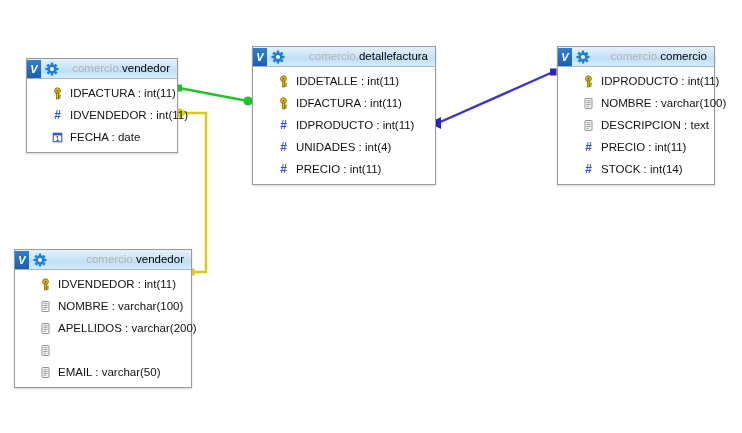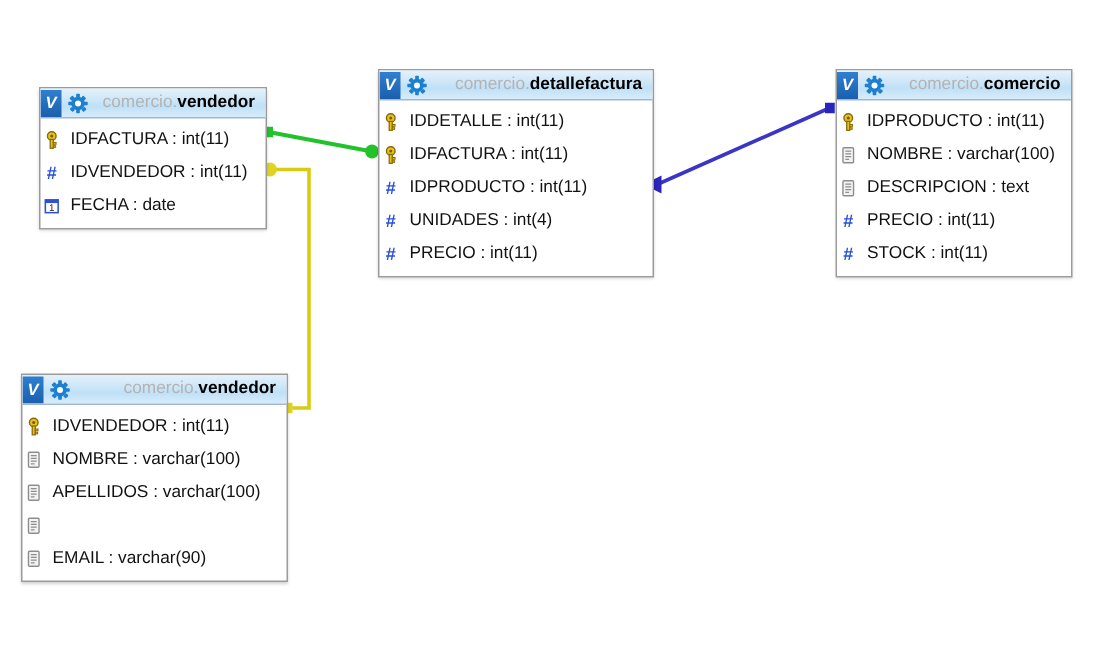--- a/index.html
+++ b/index.html
@@ -87,33 +87,33 @@
     font-size: 11.5px;
     color: #1b1b1b;
     white-space: nowrap;
     padding-right: 2px;
     line-height: 19px;
   }
   .hdr-schema {
     color: #b3b3b3;
   }
   .hdr-name {
-    font-weight: bold;
+    font-weight: normal;
     color: #000000;
   }
 
   .columns {
     padding: 3px 0 4px 0;
   }
 
   .column {
     height: 22px;
     display: flex;
     align-items: center;
-    padding-left: 1px;
+    padding-left: 24px;
     box-sizing: border-box;
     white-space: nowrap;
   }
 
   .col-icon {
     flex: 0 0 13px;
     width: 13px;
     height: 13px;
     margin-right: 6px;
     display: block;
@@ -312,21 +312,21 @@
               </g>
             </svg>
             <span class="col-text">DESCRIPCION : text</span>
           </div>
           <div class="column">
             <span class="icon-hash">#</span>
             <span class="col-text">PRECIO : int(11)</span>
           </div>
           <div class="column">
             <span class="icon-hash">#</span>
-            <span class="col-text">STOCK : int(11)</span>
+            <span class="col-text">STOCK : int(14)</span>
           </div>
         </div>
       </div>
       <div class="entity" style="left: 14px; top: 249px; width: 178px;">
         <div class="entity-header">
           <div class="hdr-v">V</div>
           <svg class="hdr-gear" viewBox="0 0 16 16">
             <g fill="#1d7fd0">
               <rect x="6.6" y="0.6" width="2.8" height="3.4" rx="0.6"></rect>
               <rect x="6.6" y="12" width="2.8" height="3.4" rx="0.6"></rect>
@@ -368,41 +368,41 @@
           <div class="column">
             <svg class="col-icon" viewBox="0 0 14 14">
               <rect x="3.2" y="1.6" width="7.6" height="10.8" rx="0.8" fill="#f3f3f3" stroke="#8d8d8d" stroke-width="1"></rect>
               <g stroke="#8d8d8d" stroke-width="0.9">
                 <line x1="4.9" y1="4" x2="9.1" y2="4"></line>
                 <line x1="4.9" y1="6" x2="9.1" y2="6"></line>
                 <line x1="4.9" y1="8" x2="9.1" y2="8"></line>
                 <line x1="4.9" y1="10" x2="7.6" y2="10"></line>
               </g>
             </svg>
-            <span class="col-text">APELLIDOS : varchar(100)</span>
-          </div>
-          <div class="column">
-            <svg class="col-icon" viewBox="0 0 14 14">
-              <rect x="3.2" y="1.6" width="7.6" height="10.8" rx="0.8" fill="#f3f3f3" stroke="#8d8d8d" stroke-width="1"></rect>
-              <g stroke="#8d8d8d" stroke-width="0.9">
-                <line x1="4.9" y1="4" x2="9.1" y2="4"></line>
-                <line x1="4.9" y1="6" x2="9.1" y2="6"></line>
-                <line x1="4.9" y1="8" x2="9.1" y2="8"></line>
-                <line x1="4.9" y1="10" x2="7.6" y2="10"></line>
-              </g>
-            </svg>
-          </div>
-          <div class="column">
-            <svg class="col-icon" viewBox="0 0 14 14">
-              <rect x="3.2" y="1.6" width="7.6" height="10.8" rx="0.8" fill="#f3f3f3" stroke="#8d8d8d" stroke-width="1"></rect>
-              <g stroke="#8d8d8d" stroke-width="0.9">
-                <line x1="4.9" y1="4" x2="9.1" y2="4"></line>
-                <line x1="4.9" y1="6" x2="9.1" y2="6"></line>
-                <line x1="4.9" y1="8" x2="9.1" y2="8"></line>
-                <line x1="4.9" y1="10" x2="7.6" y2="10"></line>
-              </g>
-            </svg>
-            <span class="col-text">EMAIL : varchar(90)</span>
+            <span class="col-text">APELLIDOS : varchar(200)</span>
+          </div>
+          <div class="column">
+            <svg class="col-icon" viewBox="0 0 14 14">
+              <rect x="3.2" y="1.6" width="7.6" height="10.8" rx="0.8" fill="#f3f3f3" stroke="#8d8d8d" stroke-width="1"></rect>
+              <g stroke="#8d8d8d" stroke-width="0.9">
+                <line x1="4.9" y1="4" x2="9.1" y2="4"></line>
+                <line x1="4.9" y1="6" x2="9.1" y2="6"></line>
+                <line x1="4.9" y1="8" x2="9.1" y2="8"></line>
+                <line x1="4.9" y1="10" x2="7.6" y2="10"></line>
+              </g>
+            </svg>
+          </div>
+          <div class="column">
+            <svg class="col-icon" viewBox="0 0 14 14">
+              <rect x="3.2" y="1.6" width="7.6" height="10.8" rx="0.8" fill="#f3f3f3" stroke="#8d8d8d" stroke-width="1"></rect>
+              <g stroke="#8d8d8d" stroke-width="0.9">
+                <line x1="4.9" y1="4" x2="9.1" y2="4"></line>
+                <line x1="4.9" y1="6" x2="9.1" y2="6"></line>
+                <line x1="4.9" y1="8" x2="9.1" y2="8"></line>
+                <line x1="4.9" y1="10" x2="7.6" y2="10"></line>
+              </g>
+            </svg>
+            <span class="col-text">EMAIL : varchar(50)</span>
           </div>
         </div>
       </div>
     </div>
 </div>
 
 </body></html>

